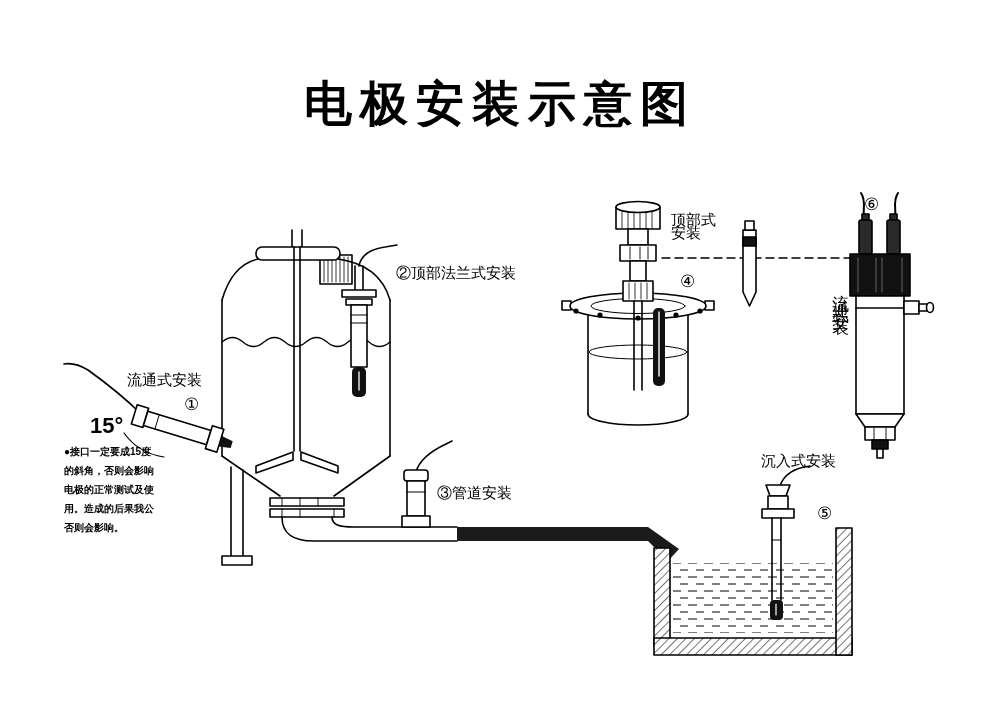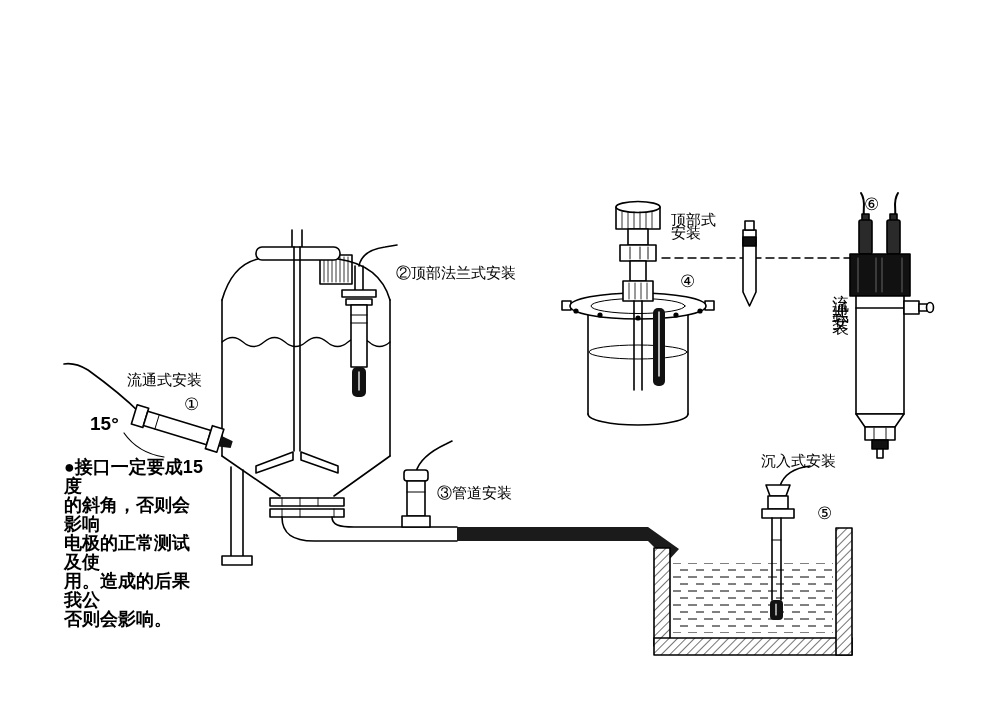--- a/index.html
+++ b/index.html
@@ -6,33 +6,33 @@
   html,body { background:#fff; }
   body { font-family:"Liberation Sans", sans-serif; color:#000; }
   .page { position:relative; width:1000px; height:728px; background:#fff; overflow:hidden; }
   .art { position:absolute; left:0; top:0; }
   .title { position:absolute; top:72px; left:0; width:100%; text-align:center;
            font-family:"Liberation Serif", serif; font-weight:700; font-size:48px; letter-spacing:8px; }
   .label { position:absolute; font-size:15px; white-space:nowrap; }
   .num   { position:absolute; font-size:17px; white-space:nowrap; }
   .lbl-side-wall  { left:127px; top:371px; }
   .num-1          { left:184px; top:394px; }
-  .lbl-angle      { left:90px;  top:413px; font-size:19px; font-weight:700; }
+  .lbl-angle      { left:90px;  top:413px; font-size:22px; font-weight:700; }
   .lbl-top-flange { left:376px; top:264px;margin-left:20px; }
   .lbl-pipeline   { left:437px; top:484px; }
   .lbl-top-type-1 { left:671px; top:211px; }
   .lbl-top-type-2 { left:671px; top:224px; }
   .num-4          { left:680px; top:271px; }
   .lbl-submerged  { left:761px; top:452px; }
   .num-5          { left:817px; top:503px; }
   .num-6          { left:864px; top:194px; }
   .lbl-flow       { left:829px; top:281px; writing-mode:vertical-rl; text-orientation:upright;
                     font-size:17px; letter-spacing:6px; }
-  .note { position:absolute; left:64px; top:458px; width:140px;
-          font-size:18px; font-weight:700; line-height:19px; }
+  .note { position:absolute; left:64px; top:442px; width:140px;
+          font-size:10px; font-weight:700; line-height:19px; }
 </style>
 </head>
 <body>
 
 <div class="page">
 
   <svg class="art" width="1000" height="728" viewBox="0 0 1000 728">
     <defs>
       <pattern id="hatch" width="6" height="6" patternUnits="userSpaceOnUse" patternTransform="rotate(45)">
         <rect width="6" height="6" fill="#fff"></rect>
@@ -222,20 +222,21 @@
           <line x1="154" y1="436" x2="154" y2="451" stroke-width="0.9"></line>
           <rect x="208" y="431" width="12" height="24" fill="#fff"></rect>
           <polygon points="220,438 232,440 232,447 220,449" fill="#111" stroke="none"></polygon>
         </g>
         <path d="M124,433 Q138,453 164,457" stroke-width="1.2"></path>
       </g>
 
     </g>
   </svg>
 
+  <div class="title">电极安装示意图</div>
 
   <div class="label lbl-side-wall">流通式安装</div>
   <div class="num num-1">①</div>
   <div class="label lbl-angle">15°</div>
 
   <div class="label lbl-top-flange">②顶部法兰式安装</div>
 
   <div class="label lbl-pipeline">③管道安装</div>
 
   <div class="label lbl-top-type-1">顶部式</div>

